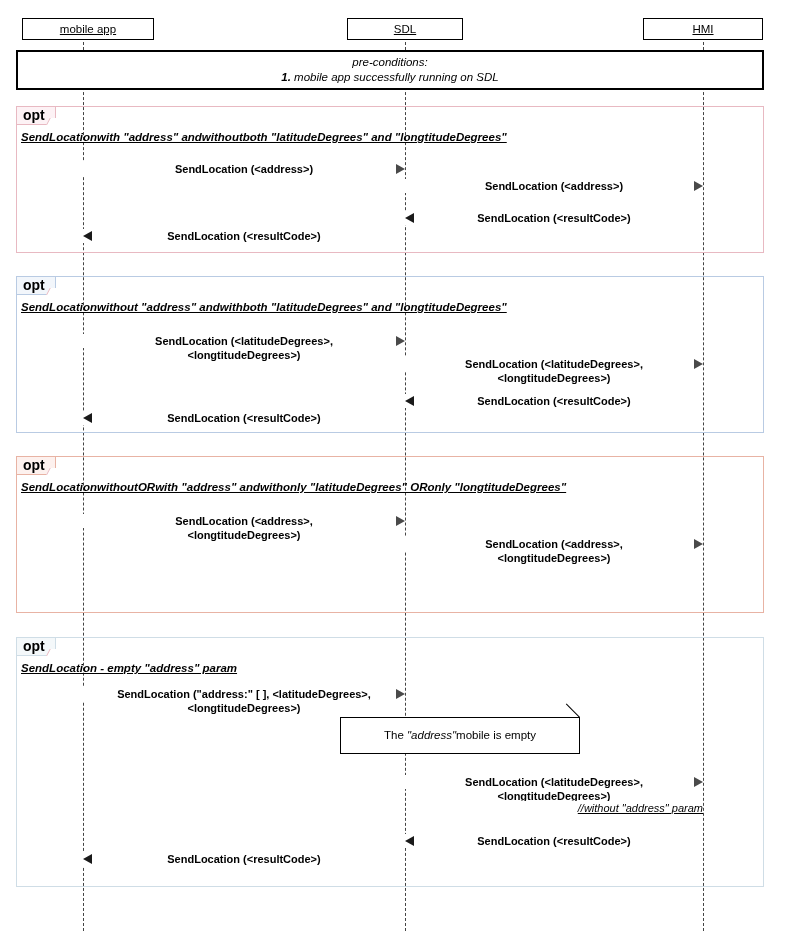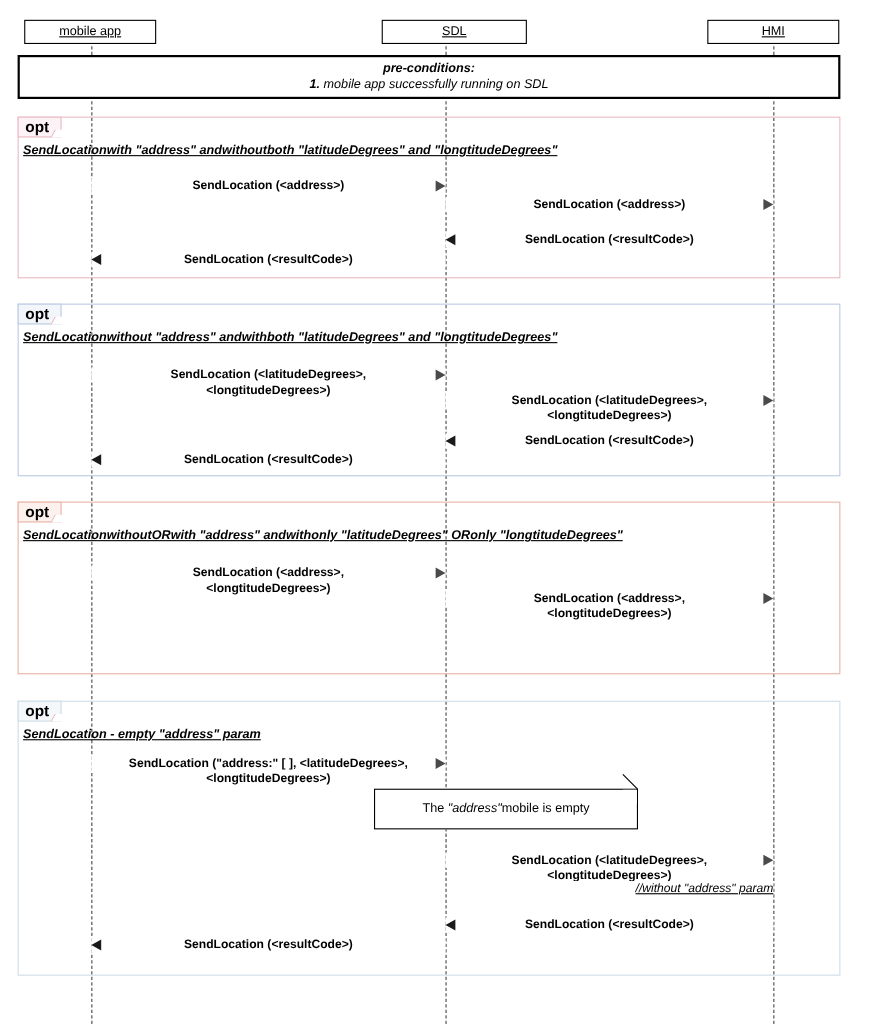--- a/index.html
+++ b/index.html
@@ -25,21 +25,21 @@
     z-index:1;
   }
 
   
   .precond{
     position:absolute;box-sizing:border-box;
     border:2px solid #000;background:#fff;
     text-align:center;z-index:5;
     display:flex;flex-direction:column;align-items:center;justify-content:center;
   }
-  .precond .pc-title{font-style:italic;font-size:11.5px;line-height:15px;font-weight:bold;}
+  .precond .pc-title{font-style:italic;font-size:11.5px;line-height:15px;}
   .precond .pc-item{font-size:11.5px;line-height:15px;font-style:italic;}
   .precond .pc-item b{font-weight:bold;}
 
   
   .frag{
     position:absolute;box-sizing:border-box;
     border:1px solid #e8b9c2;background:transparent;z-index:4;
   }
   .frag-tag{
     position:absolute;left:-1px;top:-1px;
@@ -131,24 +131,24 @@
 </style>
 </head>
 <body>
 
 <div id="canvas">
 
   <div class="lifeline-line" style="left:83px; top:37px; height:894px;"></div>
   <div class="lifeline-line" style="left:405px; top:37px; height:894px;"></div>
   <div class="lifeline-line" style="left:703px; top:37px; height:894px;"></div>
 
-  <div class="lifeline-head" style="left:22px; top:18px; width:120px;">
+  <div class="lifeline-head" style="left:22px; top:18px; width:132px;">
     <span>mobile app</span>
   </div>
-  <div class="lifeline-head" style="left:347px; top:18px; width:132px;">
+  <div class="lifeline-head" style="left:347px; top:18px; width:116px;">
     <span>SDL</span>
   </div>
   <div class="lifeline-head" style="left:643px; top:18px; width:120px;">
     <span>HMI</span>
   </div>
 
   <div class="precond" style="left:16px; top:50px; width:748px; height:40px;">
     <div class="pc-title">pre-conditions:</div>
     <div class="pc-item"><b>1.</b> <span>mobile app successfully running on SDL</span></div>
   </div>

